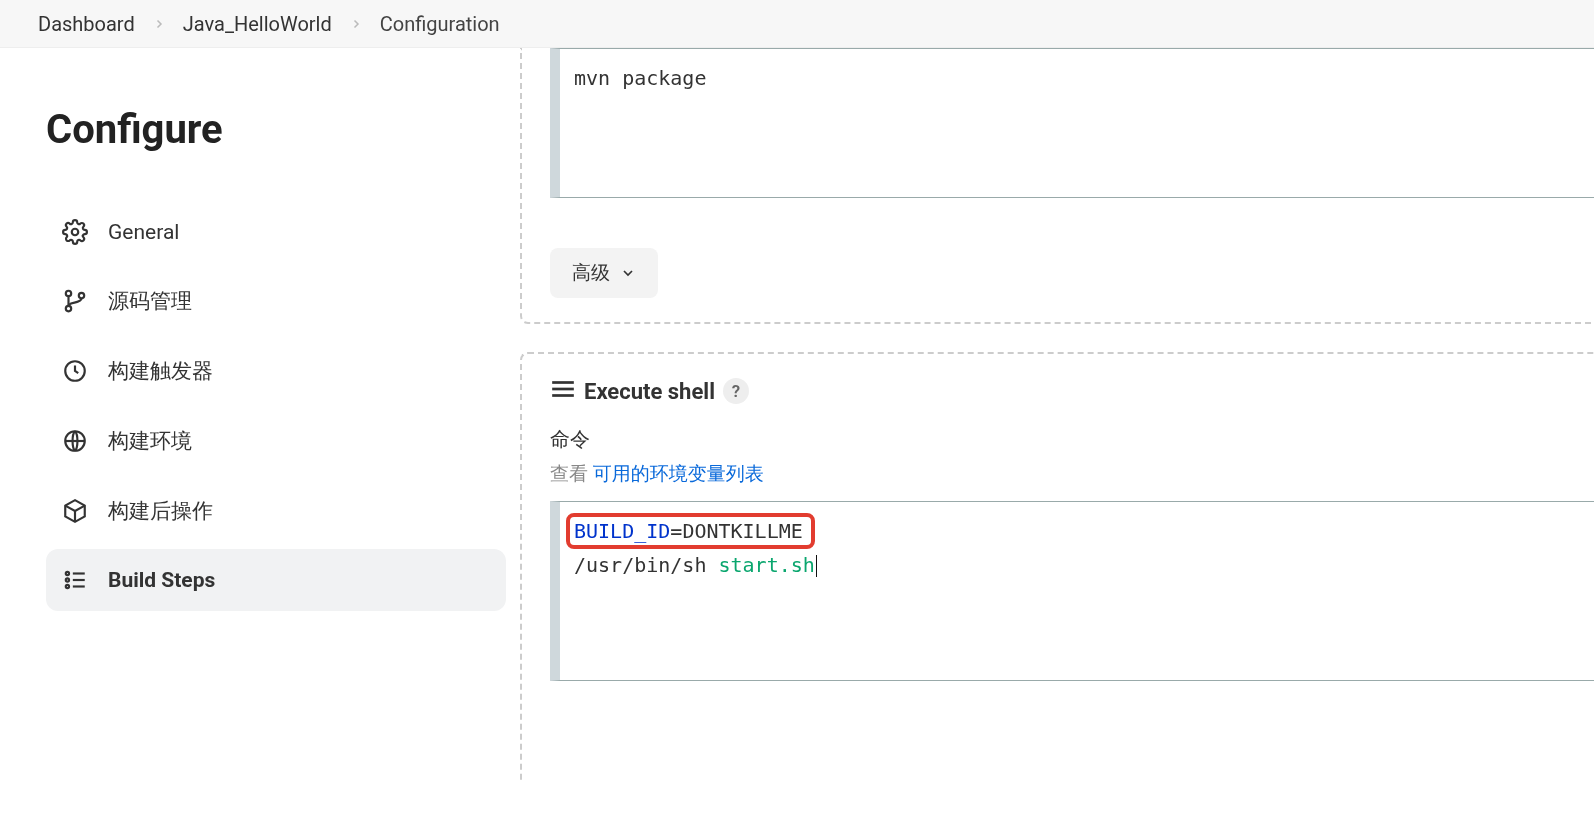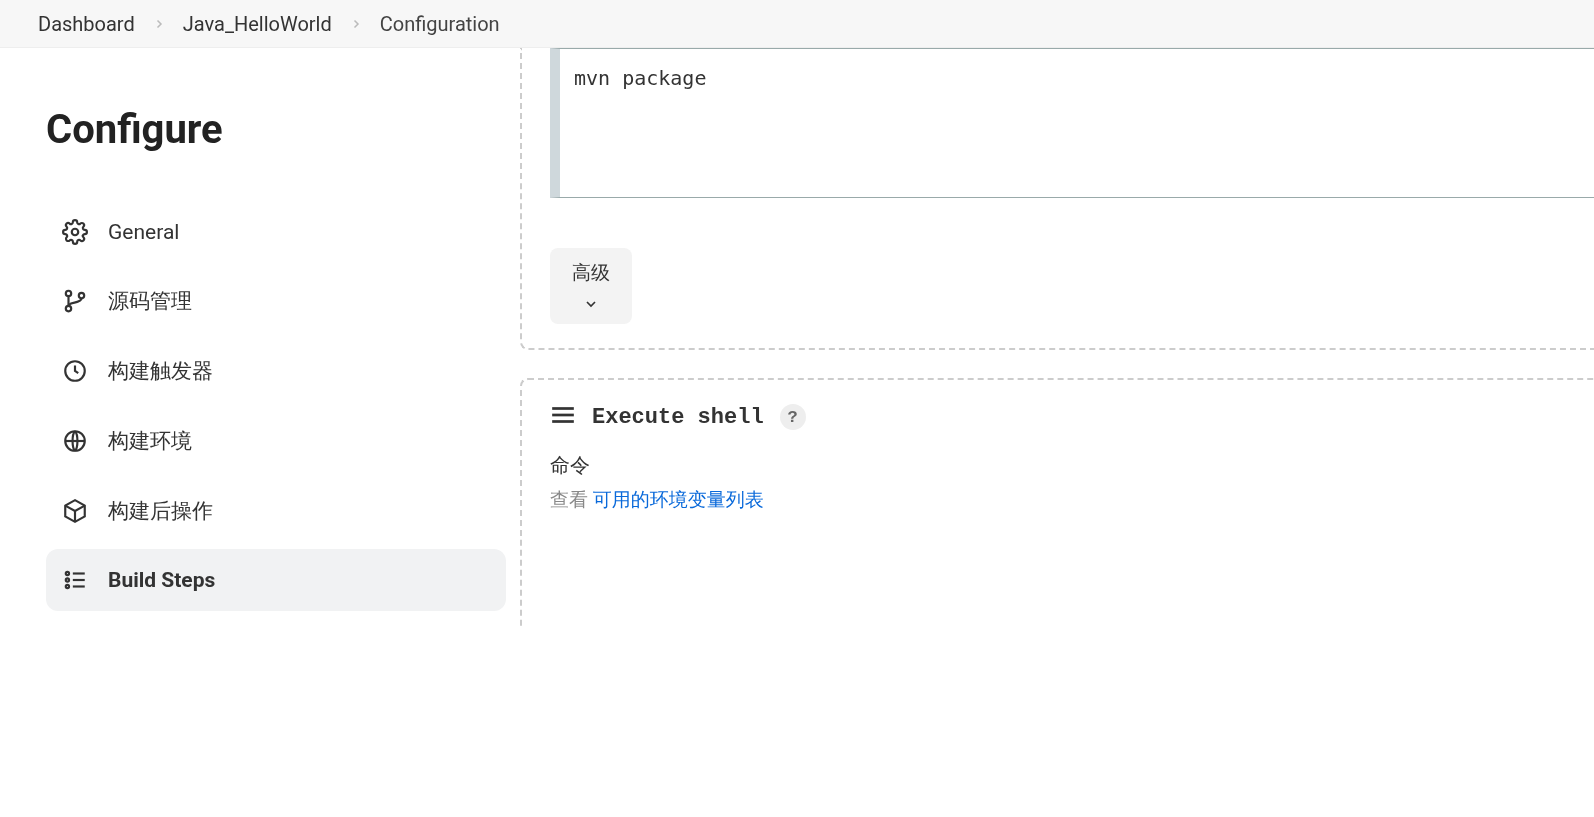--- a/index.html
+++ b/index.html
@@ -117,30 +117,28 @@
     align-items: center;
     gap: 10px;
     background: #f3f3f3;
     border: none;
     border-radius: 8px;
     padding: 12px 22px;
     font-size: 19px;
     color: #333;
     cursor: pointer;
     margin-top: 50px;
-    flex-direction: column;
   }
   .advanced-btn svg { width: 16px; height:16px; stroke:#333; stroke-width:2.5; fill:none;}
 
   .step-header {
     display: flex;
     align-items: center;
-    gap: 16px;
+    gap: 8px;
     margin-bottom: 22px;
-    font-family: Liberation Mono, monospace;
   }
   .drag-handle svg { width:26px; height:20px; stroke:#333; stroke-width:2.5; }
   .step-title { font-size: 22px; font-weight: 700; }
   .help-badge {
     width: 26px; height:26px; border-radius: 50%;
     background:#eee; color:#666; display:flex;
     align-items:center; justify-content:center;
     font-size: 17px; font-weight:600;
   }
   .field-label { font-size: 20px; color:#333; margin-bottom: 8px; }
@@ -281,17 +279,19 @@
           </span>
           <span class="step-title">Execute shell</span>
           <span class="help-badge">?</span>
         </div>
 
         <div class="field-label">命令</div>
         <div class="field-hint">
           <span>查看 </span><a href="#">可用的环境变量列表</a>
         </div>
 
+        <div class="codebox tall"><span class="hl-box"><span class="tok-key">BUILD_ID</span><span>=</span><span>DONTKILLME</span></span>
+<span>/usr/bin/sh </span><span class="tok-cmd2">start.sh</span><span class="cursor"></span></div>
       </div>
 
     </div>
   </main>
 </div>
 
 </body></html>

